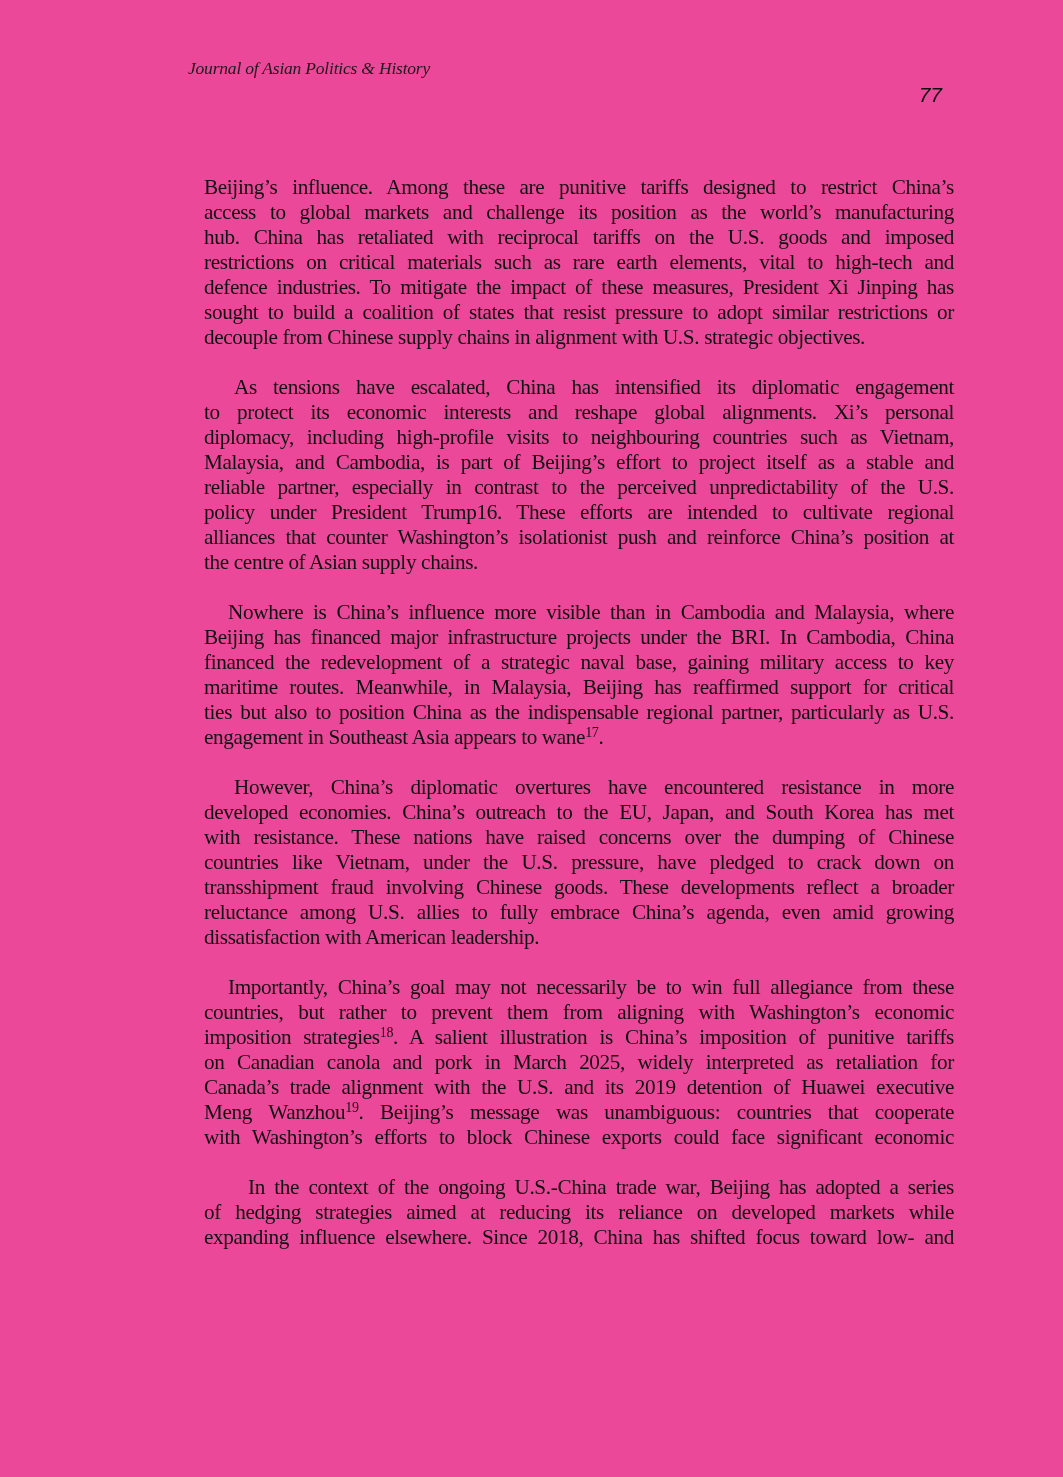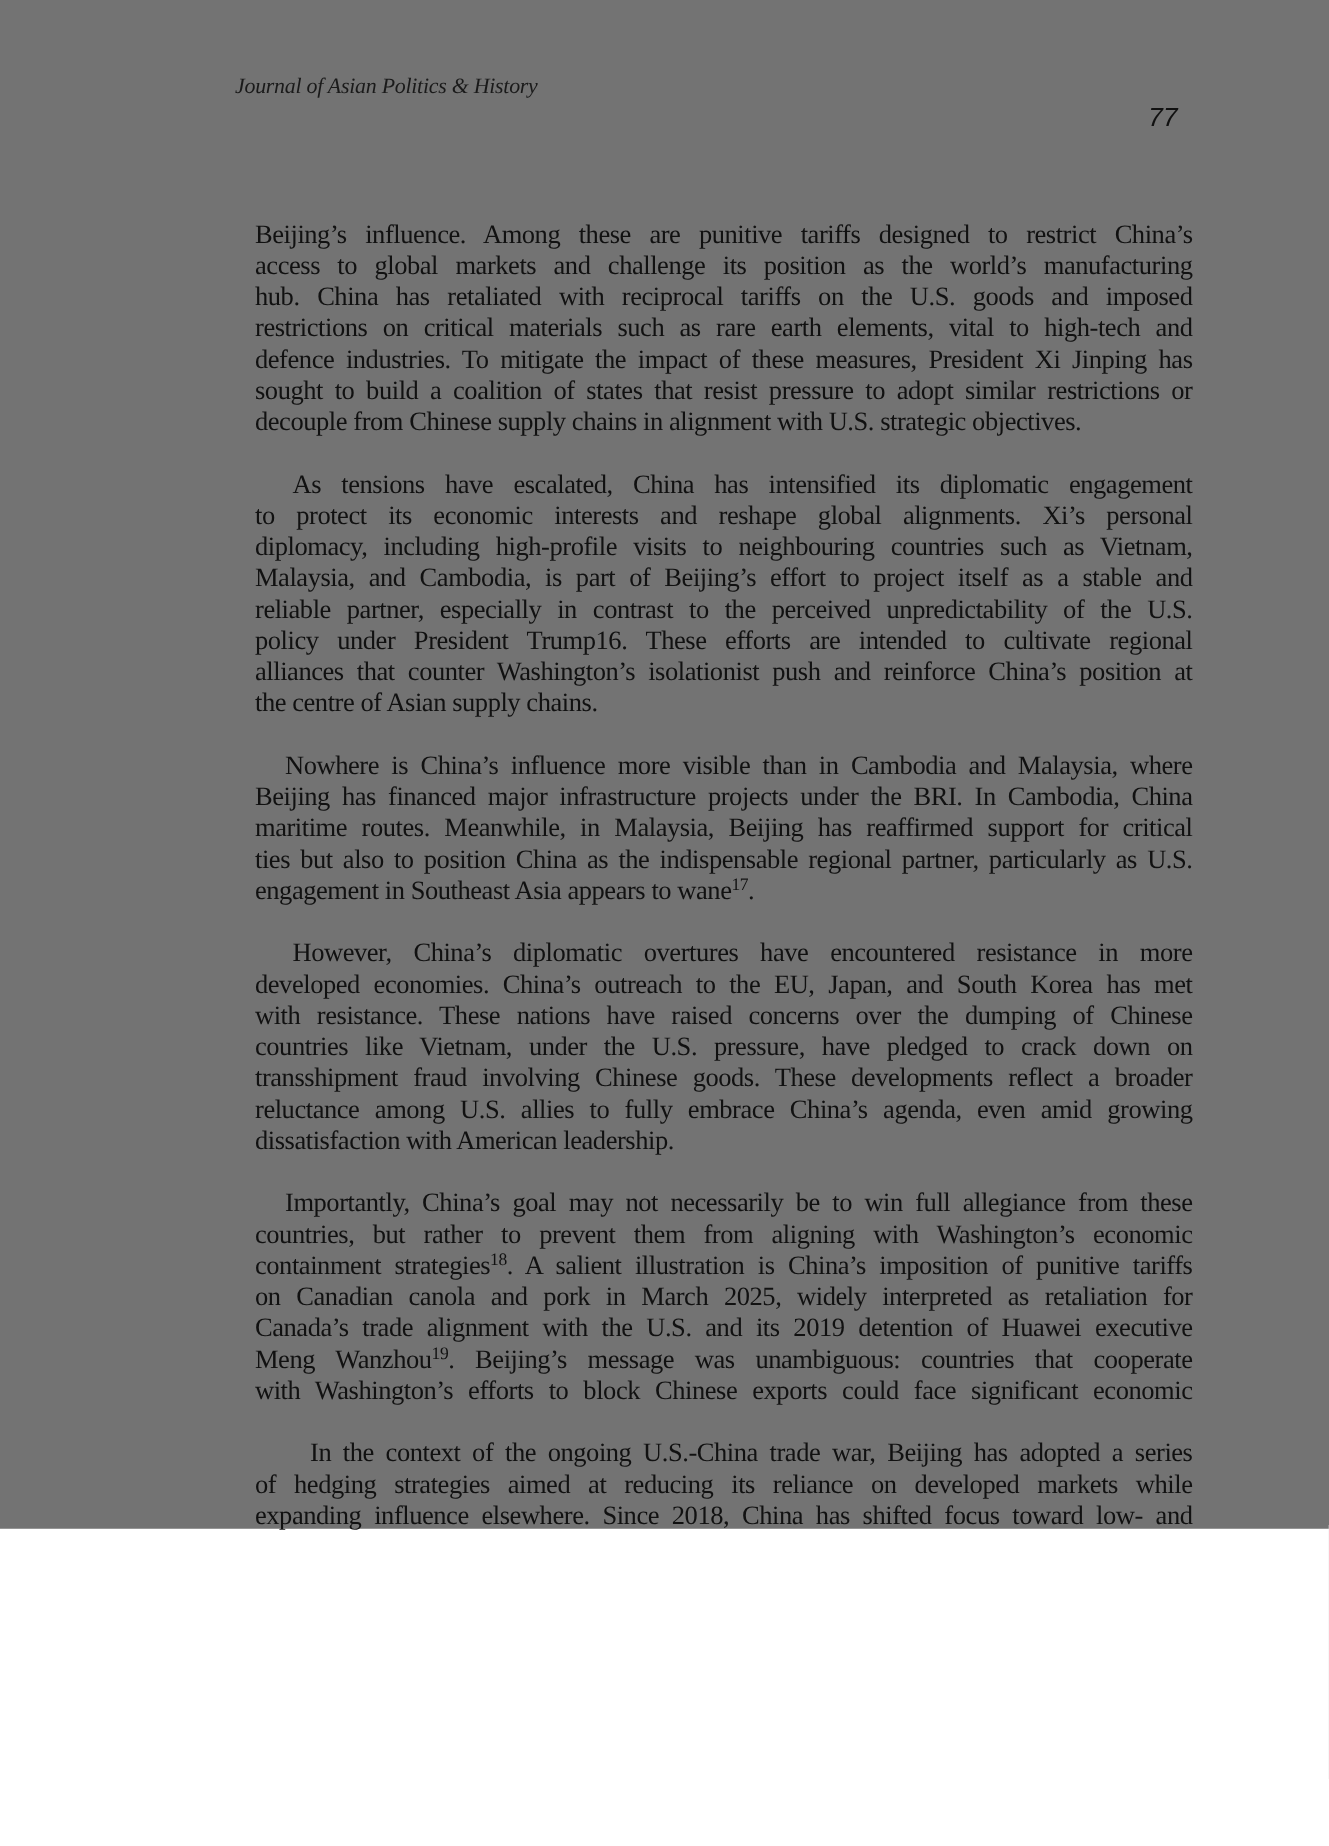--- a/index.html
+++ b/index.html
@@ -1,17 +1,17 @@
 <!DOCTYPE html>
 <html><head>
 <meta charset="utf-8">
 <style>
   html, body { margin: 0; padding: 0; background: #ffffff; }
   body { width: 1063px; height: 1477px; position: relative; overflow: hidden; }
-  .page { position: absolute; left: 0; top: 0; width: 1063px; height: 1223px; background: #737373; color: #111111; }
+  .page { position: absolute; left: 0; top: 0; width: 1063px; height: 1477px; background: #ec4899; color: #111111; }
   .running-head {
     position: absolute; left: 188px; top: 58px;
     font-family: "Liberation Serif", serif; font-style: italic;
     font-size: 17.5px; color: #1a1a1a; letter-spacing: -0.2px;
   }
   .page-number {
     position: absolute; right: 121px; top: 83px;
     font-family: "Liberation Sans", sans-serif; font-size: 21px; color: #111111; font-style: italic;
   }
   .body-text {
@@ -56,39 +56,40 @@
       <span class="line">Malaysia, and Cambodia, is part of Beijing’s effort to project itself as a stable and</span>
       <span class="line">reliable partner, especially in contrast to the perceived unpredictability of the U.S.</span>
       <span class="line">policy under President Trump16. These efforts are intended to cultivate regional</span>
       <span class="line">alliances that counter Washington’s isolationist push and reinforce China’s position at</span>
       <span class="line last">the centre of Asian supply chains.</span>
     </div>
 
     <div class="para">
       <span class="line indent2">Nowhere is China’s influence more visible than in Cambodia and Malaysia, where</span>
       <span class="line">Beijing has financed major infrastructure projects under the BRI. In Cambodia, China</span>
+      <span class="line">financed the redevelopment of a strategic naval base, gaining military access to key</span>
       <span class="line">maritime routes. Meanwhile, in Malaysia, Beijing has reaffirmed support for critical</span>
       <span class="line">ties but also to position China as the indispensable regional partner, particularly as U.S.</span>
       <span class="line last"><span>engagement in Southeast Asia appears to wane</span><sup>17</sup><span>.</span></span>
     </div>
 
     <div class="para">
       <span class="line indent1">However, China’s diplomatic overtures have encountered resistance in more</span>
       <span class="line">developed economies. China’s outreach to the EU, Japan, and South Korea has met</span>
       <span class="line">with resistance. These nations have raised concerns over the dumping of Chinese</span>
       <span class="line">countries like Vietnam, under the U.S. pressure, have pledged to crack down on</span>
       <span class="line">transshipment fraud involving Chinese goods. These developments reflect a broader</span>
       <span class="line">reluctance among U.S. allies to fully embrace China’s agenda, even amid growing</span>
       <span class="line last">dissatisfaction with American leadership.</span>
     </div>
 
     <div class="para">
       <span class="line indent2">Importantly, China’s goal may not necessarily be to win full allegiance from these</span>
       <span class="line">countries, but rather to prevent them from aligning with Washington’s economic</span>
-      <span class="line"><span>containment strategies</span><sup>18</sup><span>. A salient illustration is China’s imposition of punitive tariffs</span></span>
+      <span class="line"><span>imposition strategies</span><sup>18</sup><span>. A salient illustration is China’s imposition of punitive tariffs</span></span>
       <span class="line">on Canadian canola and pork in March 2025, widely interpreted as retaliation for</span>
       <span class="line">Canada’s trade alignment with the U.S. and its 2019 detention of Huawei executive</span>
       <span class="line"><span>Meng Wanzhou</span><sup>19</sup><span>. Beijing’s message was unambiguous: countries that cooperate</span></span>
       <span class="line">with Washington’s efforts to block Chinese exports could face significant economic</span>
     </div>
 
     <div class="para">
       <span class="line indent3">In the context of the ongoing U.S.-China trade war, Beijing has adopted a series</span>
       <span class="line">of hedging strategies aimed at reducing its reliance on developed markets while</span>
       <span class="line">expanding influence elsewhere. Since 2018, China has shifted focus toward low- and</span>

